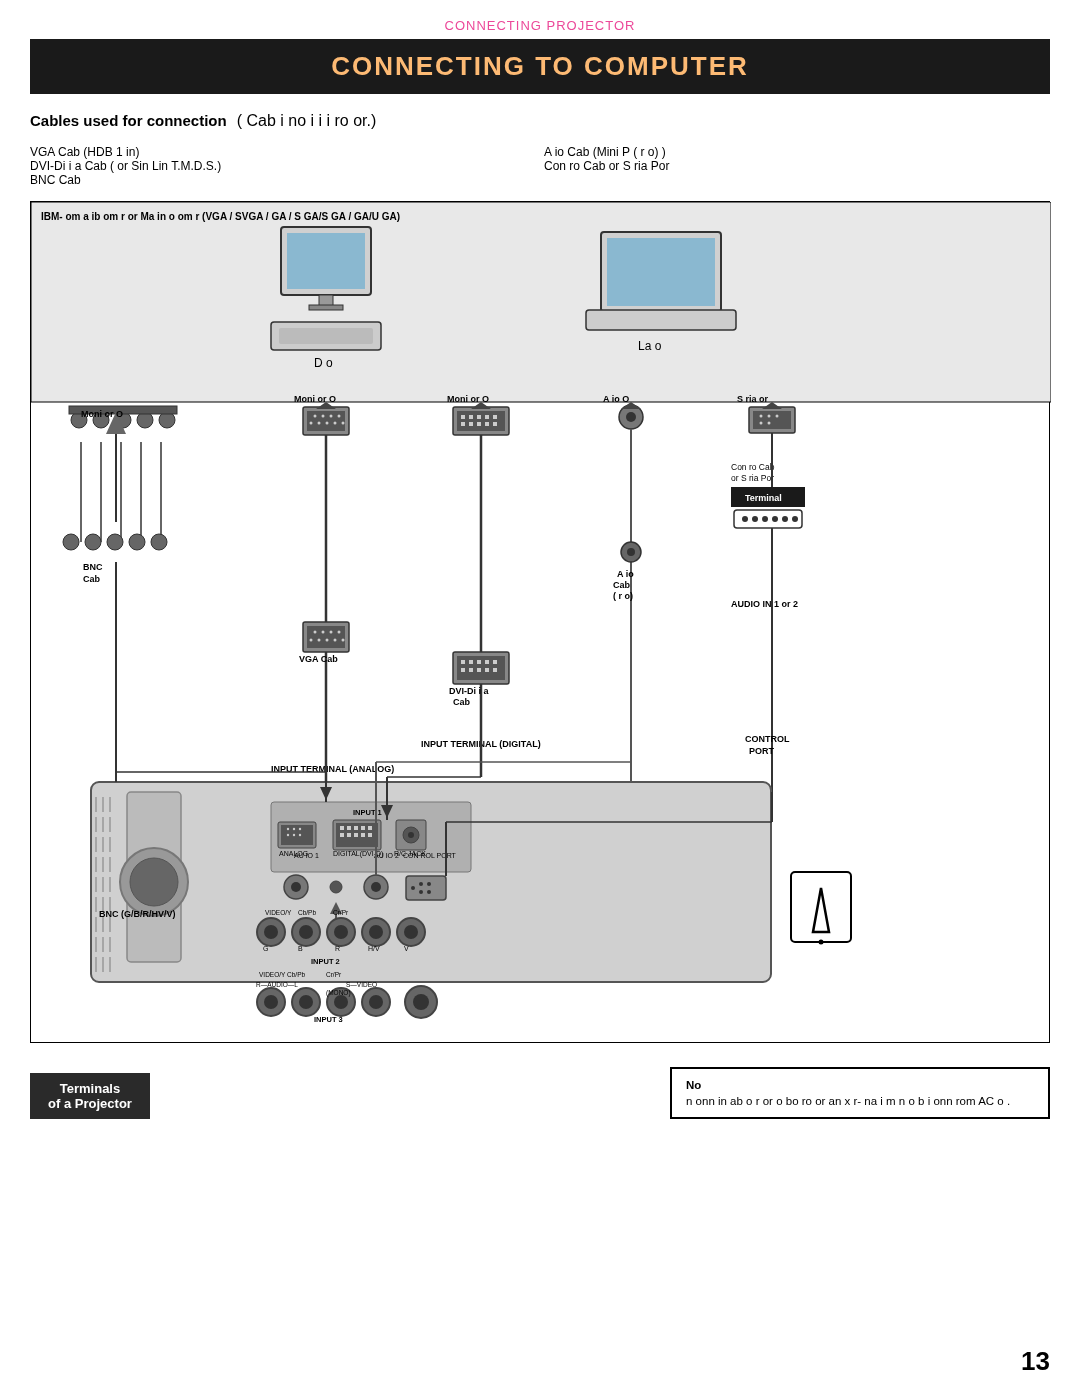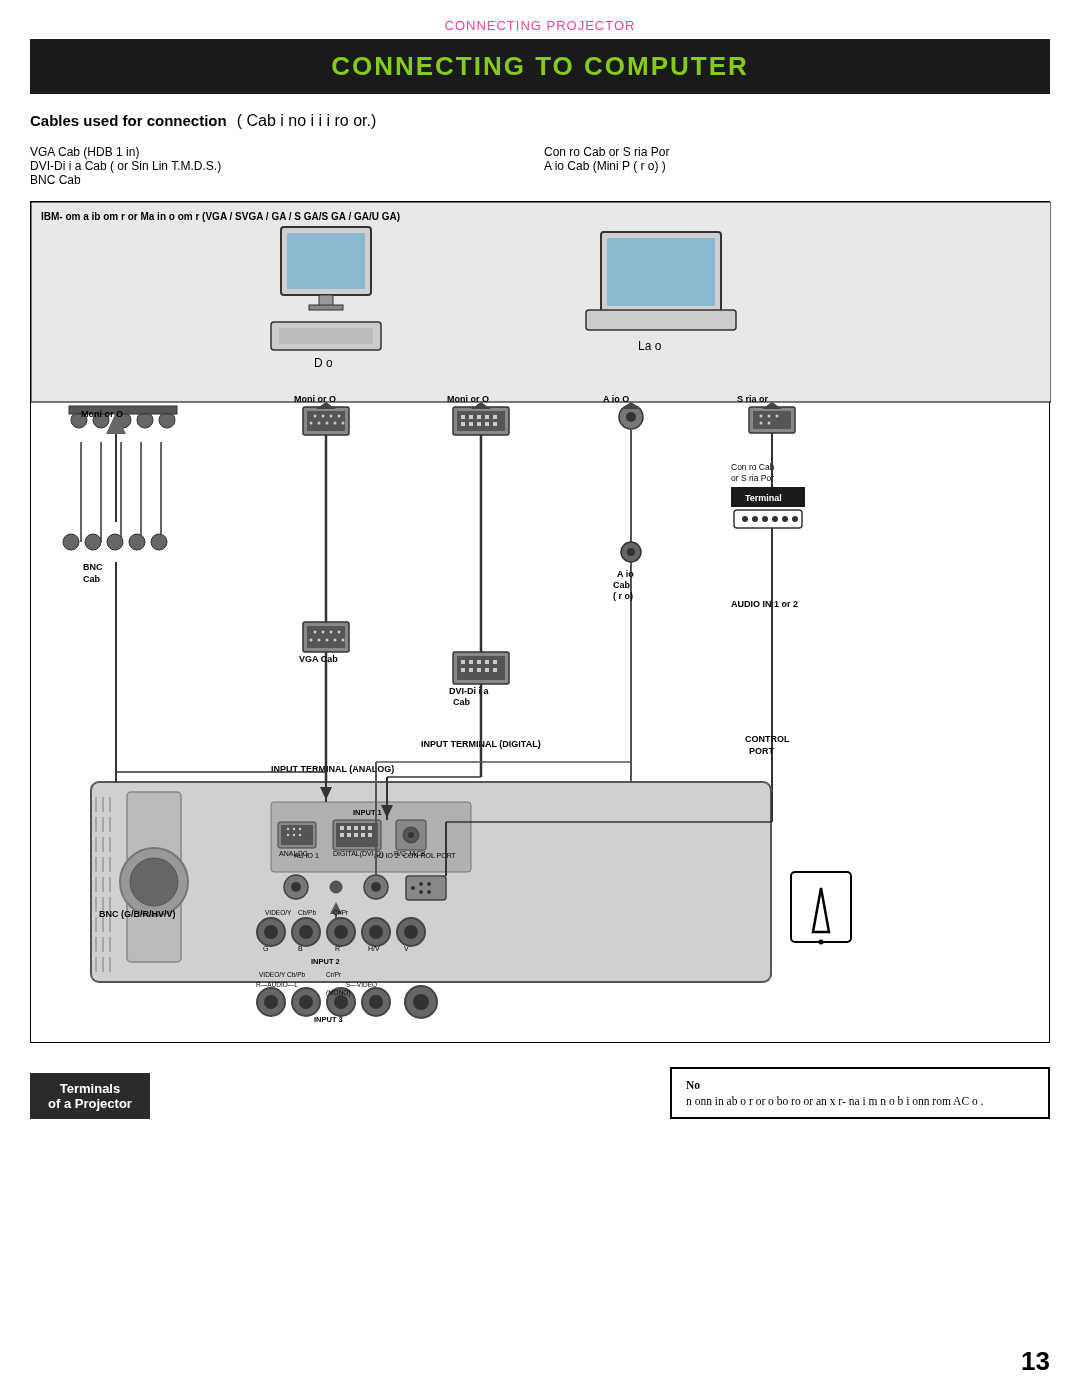--- a/index.html
+++ b/index.html
@@ -24,21 +24,21 @@
     }
 
     
     .main-title-box {
       background: #1a1a1a;
       margin: 0 30px 18px 30px;
       padding: 12px 0;
       text-align: center;
     }
     .main-title-box h1 {
-      color: #84cc16;
+      color: #fdba74;
       font-size: 26px;
       font-weight: bold;
       letter-spacing: 2px;
     }
 
     
     .cables-section {
       margin: 0 30px 14px 30px;
     }
     .cables-title {
@@ -78,21 +78,20 @@
       text-align: center;
       align-self: flex-end;
     }
 
     .note-box {
       border: 2px solid #000;
       padding: 10px 14px;
       font-size: 11.5px;
       flex: 1;
       max-width: 380px;
-      font-family: Liberation Serif, serif;
     }
 
     .page-number {
       position: absolute;
       bottom: 20px;
       right: 30px;
       font-size: 26px;
       font-weight: bold;
     }
   </style>
@@ -112,22 +111,22 @@
     <span class="cables-title">Cables used for connection</span>
     <span style="font-size:16px;">( Cab i no  i  i  i ro  or.)</span>
   </div>
   <div class="cables-grid">
     <div>
       <div>VGA Cab  (HDB 1  in)</div>
       <div>DVI-Di i a Cab  ( or Sin  Lin T.M.D.S.)</div>
       <div>BNC Cab</div>
     </div>
     <div>
+      <div>A  io Cab  (Mini P  (  r o) )</div>
       <div>Con ro Cab  or S ria Por</div>
-      <div>A  io Cab  (Mini P  (  r o) )</div>
     </div>
   </div>
 </div>
 
 <div class="diagram-outer">
   <svg width="1020" height="840" viewBox="0 0 1020 840" style="display:block;">
 
     <rect x="0" y="0" width="1020" height="200" fill="#e8e8e8"></rect>
     <rect x="0" y="0" width="1020" height="200" fill="none" stroke="#000" stroke-width="1"></rect>
 

